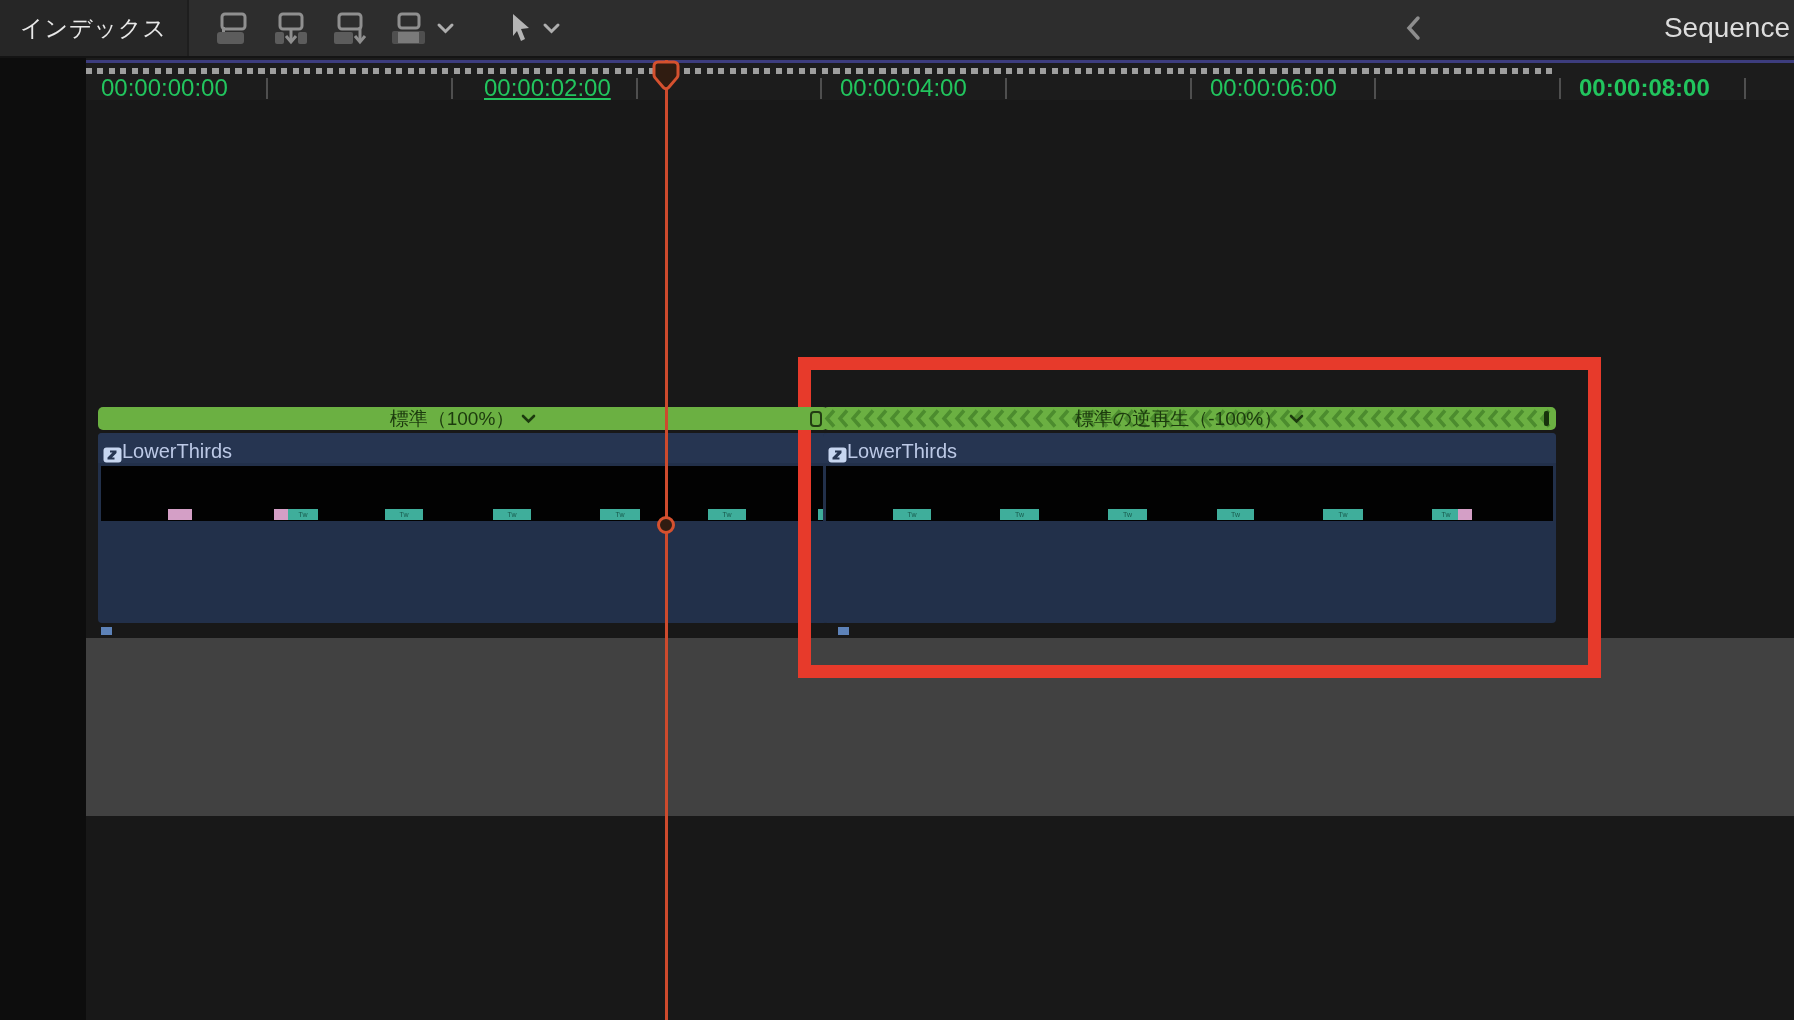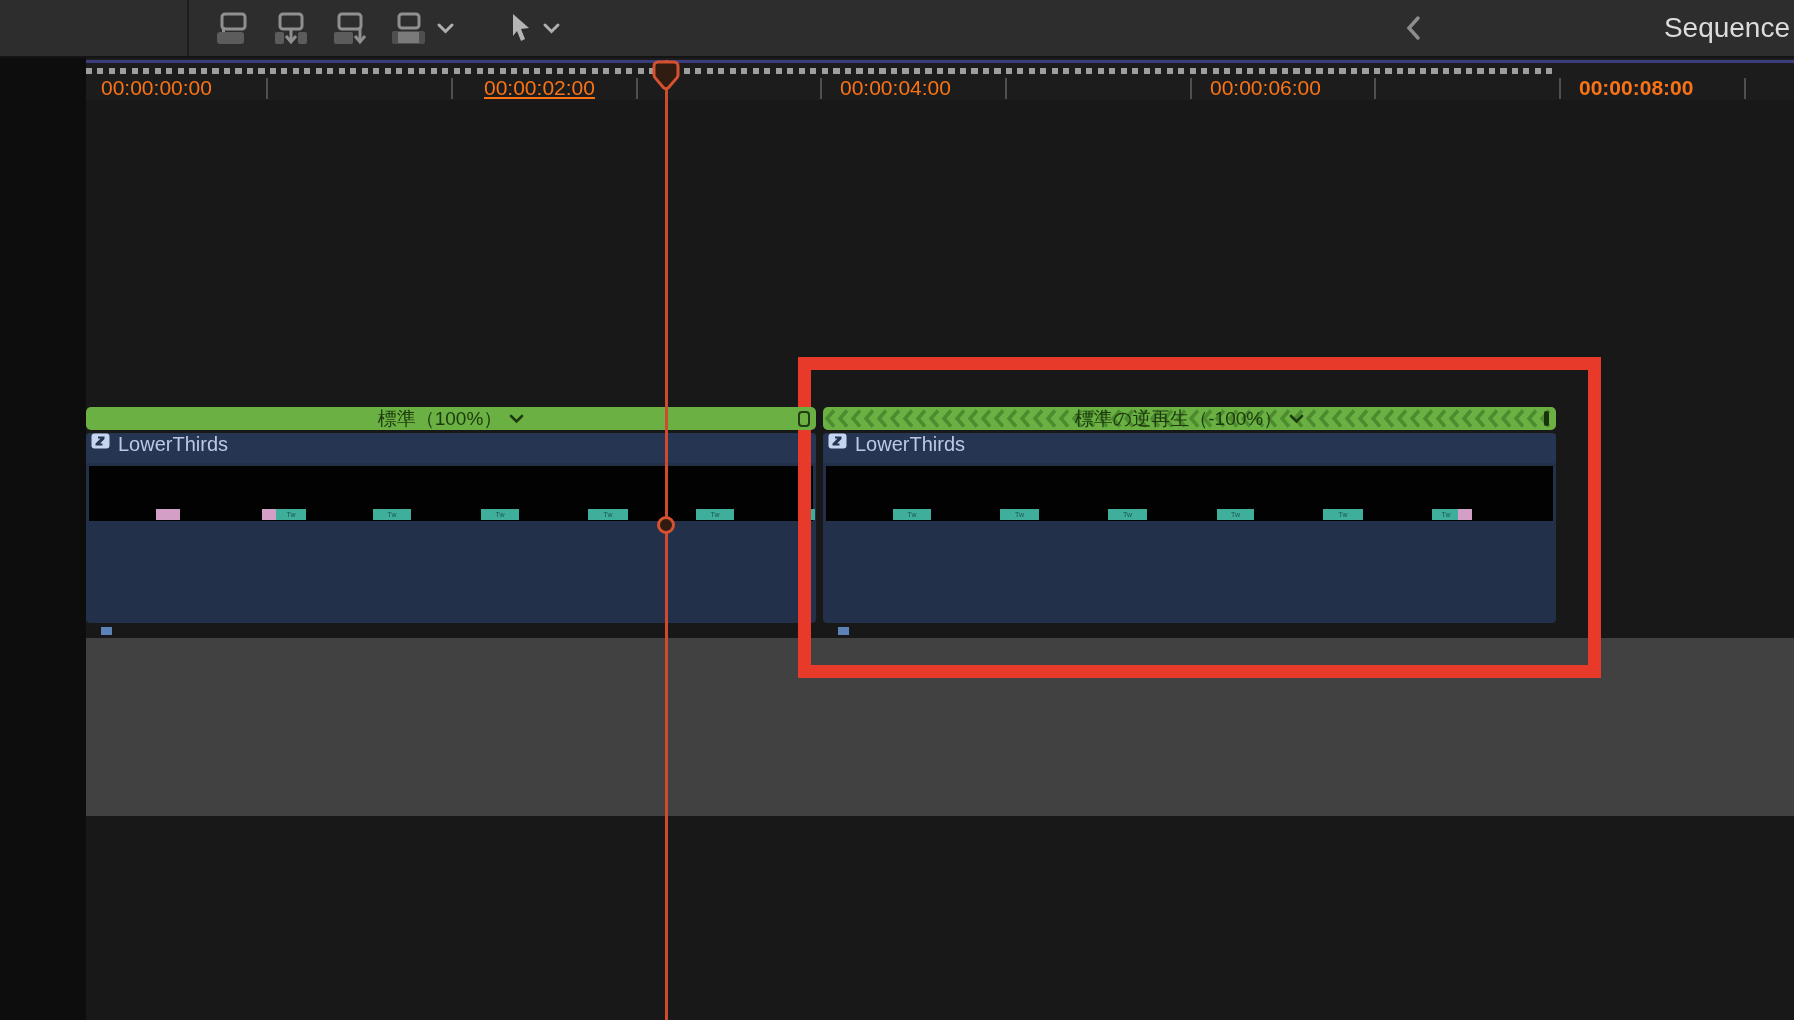--- a/index.html
+++ b/index.html
@@ -14,53 +14,54 @@
   .chev-btn{position:absolute;top:18px;width:22px;height:20px;display:flex;align-items:center;justify-content:center;}
   .back-btn{position:absolute;left:1398px;top:12px;width:30px;height:32px;display:flex;align-items:center;justify-content:center;}
   .seq-title{position:absolute;right:4px;top:0;height:56px;display:flex;align-items:center;color:#dcdcdc;font-size:28px;font-weight:500;white-space:nowrap;margin-left:36px;}
 
   
   .ruler{position:absolute;left:0;top:58px;width:1794px;height:42px;background:#1c1c1c;}
   .blue-line{position:absolute;left:0;top:2px;width:1794px;height:3px;background:#3d3d7e;}
   .dotted-range{position:absolute;left:86px;top:10px;width:1467px;height:6px;
     background:repeating-linear-gradient(90deg,#9e9e9e 0 6px,transparent 6px 11.5px);}
   .tick{position:absolute;top:20px;width:2px;height:21px;background:#4f4f4f;}
-  .tick-label{position:absolute;top:18px;height:24px;line-height:24px;color:#f97316;font-size:21px;white-space:nowrap;}
+  .tick-label{position:absolute;top:18px;height:24px;line-height:24px;color:#22c55e;font-size:24px;white-space:nowrap;}
 
   
   .left-col{position:absolute;left:0;top:58px;width:86px;height:962px;background:#0d0d0d;}
   .gray-band{position:absolute;left:86px;top:638px;width:1708px;height:178px;background:#414141;}
 
   .clip{position:absolute;top:407px;height:216px;}
   .retime{position:absolute;left:0;top:0;height:23px;background:#6bb042;border-radius:5px;z-index:5;overflow:hidden;}
   .retime-label{position:absolute;left:0;right:0;top:0;bottom:0;display:flex;align-items:center;justify-content:center;gap:7px;color:#1c3a0e;font-size:19px;white-space:nowrap;}
   .retime-pattern{position:absolute;left:0;top:0;}
   .retime-end{position:absolute;top:4px;}
   .end-outline{right:6px;width:8px;height:12px;border:2.5px solid #223d12;border-radius:4px;}
   .end-solid{right:7px;width:5px;height:15px;background:#17320c;border-radius:2px;}
   .clip-body{position:absolute;left:0;top:26px;height:190px;background:#22304a;border-radius:4px;overflow:hidden;}
-  .clip-header{position:absolute;left:0;top:0;right:0;height:30px;background:#263551;display:flex;align-items:flex-start;gap:8px;padding-left:5px;box-sizing:border-box;}
+  .clip-header{position:absolute;left:0;top:0;right:0;height:30px;background:#263551;display:flex;align-items:flex-end;padding-left:5px;box-sizing:border-box;}
   .clip-title{color:#bcc9e6;font-size:20px;white-space:nowrap;}
   .filmstrip{position:absolute;left:3px;right:3px;top:33px;height:55px;background:#020202;}
   .chip{position:absolute;top:43px;height:11px;font-size:7px;line-height:11px;text-align:center;color:rgba(0,40,30,.65);overflow:hidden;}
 
   .mini-square{position:absolute;top:627px;width:11px;height:8px;background:#5d82b8;}
 
   
   .highlight-rect{position:absolute;box-sizing:border-box;z-index:2;}
   .playhead-line{position:absolute;top:60px;width:3px;height:960px;background:#cd4a2d;z-index:10;}
   .playhead-flag{position:absolute;z-index:11;}
   .playhead-circle{position:absolute;width:18px;height:18px;border:3px solid #d5512f;border-radius:50%;background:#301c11;box-sizing:border-box;z-index:11;}
 </style>
 </head>
 <body>
 
 <div class="app">
 
   <div class="toolbar">
+    <div class="index-btn">インデックス</div>
     <div class="tb-divider"></div>
 
     <div class="tool-btn" style="left:209px">
       <svg width="42" height="42" viewBox="0 0 42 42">
         <rect x="11" y="7" width="23" height="15" rx="3" fill="none" stroke="#8f8f8f" stroke-width="3"></rect>
         <rect x="11" y="20" width="3" height="6" fill="#8f8f8f"></rect>
         <rect x="6" y="25" width="27" height="12" rx="3" fill="#5c5c5c"></rect>
       </svg>
     </div>
     <div class="tool-btn" style="left:268px">
@@ -131,21 +132,21 @@
         <div class="tick" style="left: 1559px;"></div>
         <div class="tick-label" style="left: 1579px; font-weight: bold;">00:00:08:00</div>
         <div class="tick" style="left: 1744px;"></div>
       </div>
   </div>
 
   <div class="left-col"></div>
   <div class="gray-band"></div>
 
   <div id="clips-layer">
-      <div class="clip" style="left: 86px; width: 730px;">
+      <div class="clip" style="left: 98px; width: 730px;">
         <div class="retime" style="width: 730px; background: rgb(107, 176, 66);">
           <div class="retime-label">
             <span>標準（100%）</span>
             <span>
               <svg width="15" height="10" viewBox="0 0 15 10" style="display:block">
                 <polyline points="2,2 7.5,7.5 13,2" fill="none" stroke="#1c3a0e" stroke-width="2.6" stroke-linecap="round"></polyline>
               </svg>
             </span>
           </div>
           <div class="retime-end end-outline"></div>

